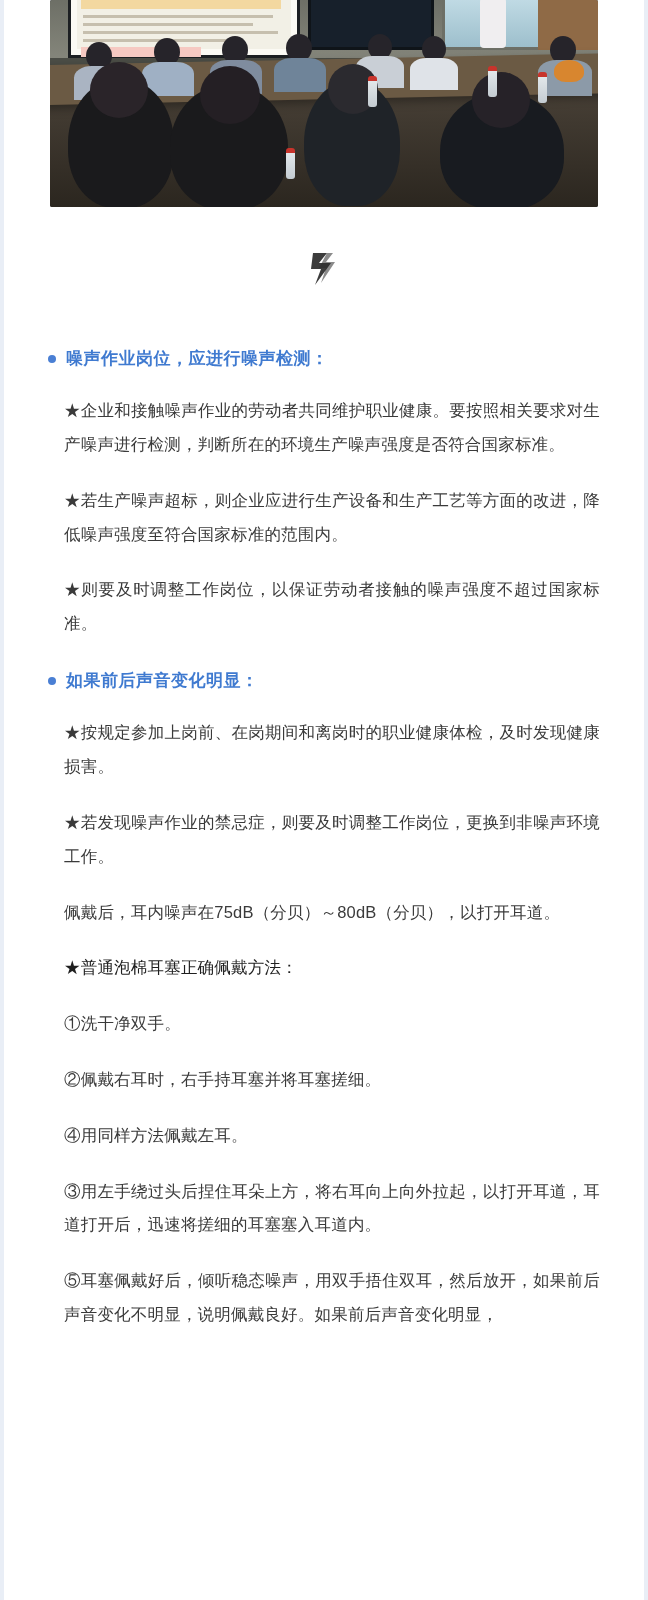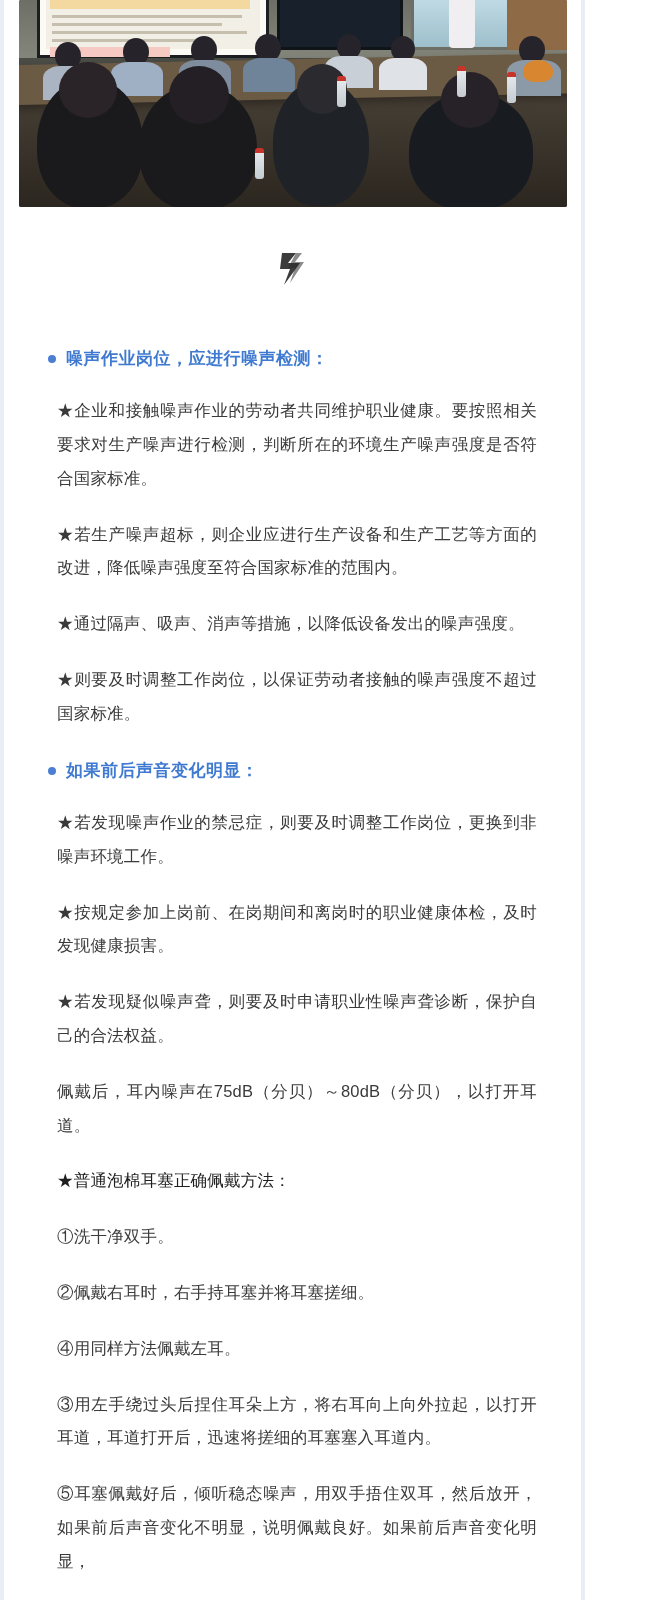--- a/index.html
+++ b/index.html
@@ -9,21 +9,21 @@
   }
   body {
     width: 648px;
     min-height: 1600px;
     font-family: "Liberation Sans", sans-serif;
     color: #333333;
     -webkit-font-smoothing: antialiased;
   }
   .page {
     position: relative;
-    width: 585px;
+    width: 648px;
     min-height: 1600px;
     background: #ffffff;
     box-sizing: border-box;
     border-left: 4px solid #e9eef6;
     border-right: 4px solid #e9eef6;
   }
   .content {
     padding: 0 44px 0 44px;
   }
 
@@ -137,21 +137,21 @@
     font-size: 17px;
     font-weight: bold;
     color: #3f7ad0;
     line-height: 1.6;
     letter-spacing: .5px;
   }
   p.body {
     font-size: 16.5px;
     line-height: 2.05;
     color: #3a3a3a;
-    margin: 0 0 22px 9px;
+    margin: 0 0 22px 16px;
     text-align: justify;
     letter-spacing: .2px;
   }
   p.body.strong {
     font-weight: normal;
     color: #1f1f1f;
   }
 </style>
 </head>
 <body>
@@ -234,30 +234,28 @@
   </div>
 
   <div class="content">
 
     <div class="bullet-head">
       <span class="bullet-dot"></span>
       <span class="bullet-title">噪声作业岗位，应进行噪声检测：</span>
     </div>
     <p class="body">★企业和接触噪声作业的劳动者共同维护职业健康。要按照相关要求对生产噪声进行检测，判断所在的环境生产噪声强度是否符合国家标准。</p>
     <p class="body">★若生产噪声超标，则企业应进行生产设备和生产工艺等方面的改进，降低噪声强度至符合国家标准的范围内。</p>
-    <p class="body">★通过隔声、吸声、消声等措施，以降低设备发出的噪声强度。</p>
     <p class="body">★则要及时调整工作岗位，以保证劳动者接触的噪声强度不超过国家标准。</p>
 
     <div class="bullet-head">
       <span class="bullet-dot"></span>
       <span class="bullet-title">如果前后声音变化明显：</span>
     </div>
+    <p class="body">★按规定参加上岗前、在岗期间和离岗时的职业健康体检，及时发现健康损害。</p>
     <p class="body">★若发现噪声作业的禁忌症，则要及时调整工作岗位，更换到非噪声环境工作。</p>
-    <p class="body">★按规定参加上岗前、在岗期间和离岗时的职业健康体检，及时发现健康损害。</p>
-    <p class="body">★若发现疑似噪声聋，则要及时申请职业性噪声聋诊断，保护自己的合法权益。</p>
 
     <p class="body">佩戴后，耳内噪声在75dB（分贝）～80dB（分贝），以打开耳道。</p>
     <p class="body strong">★普通泡棉耳塞正确佩戴方法：</p>
     <p class="body">①洗干净双手。</p>
     <p class="body">②佩戴右耳时，右手持耳塞并将耳塞搓细。</p>
     <p class="body">④用同样方法佩戴左耳。</p>
     <p class="body">③用左手绕过头后捏住耳朵上方，将右耳向上向外拉起，以打开耳道，耳道打开后，迅速将搓细的耳塞塞入耳道内。</p>
     <p class="body">⑤耳塞佩戴好后，倾听稳态噪声，用双手捂住双耳，然后放开，如果前后声音变化不明显，说明佩戴良好。如果前后声音变化明显，</p>
 
   </div>

